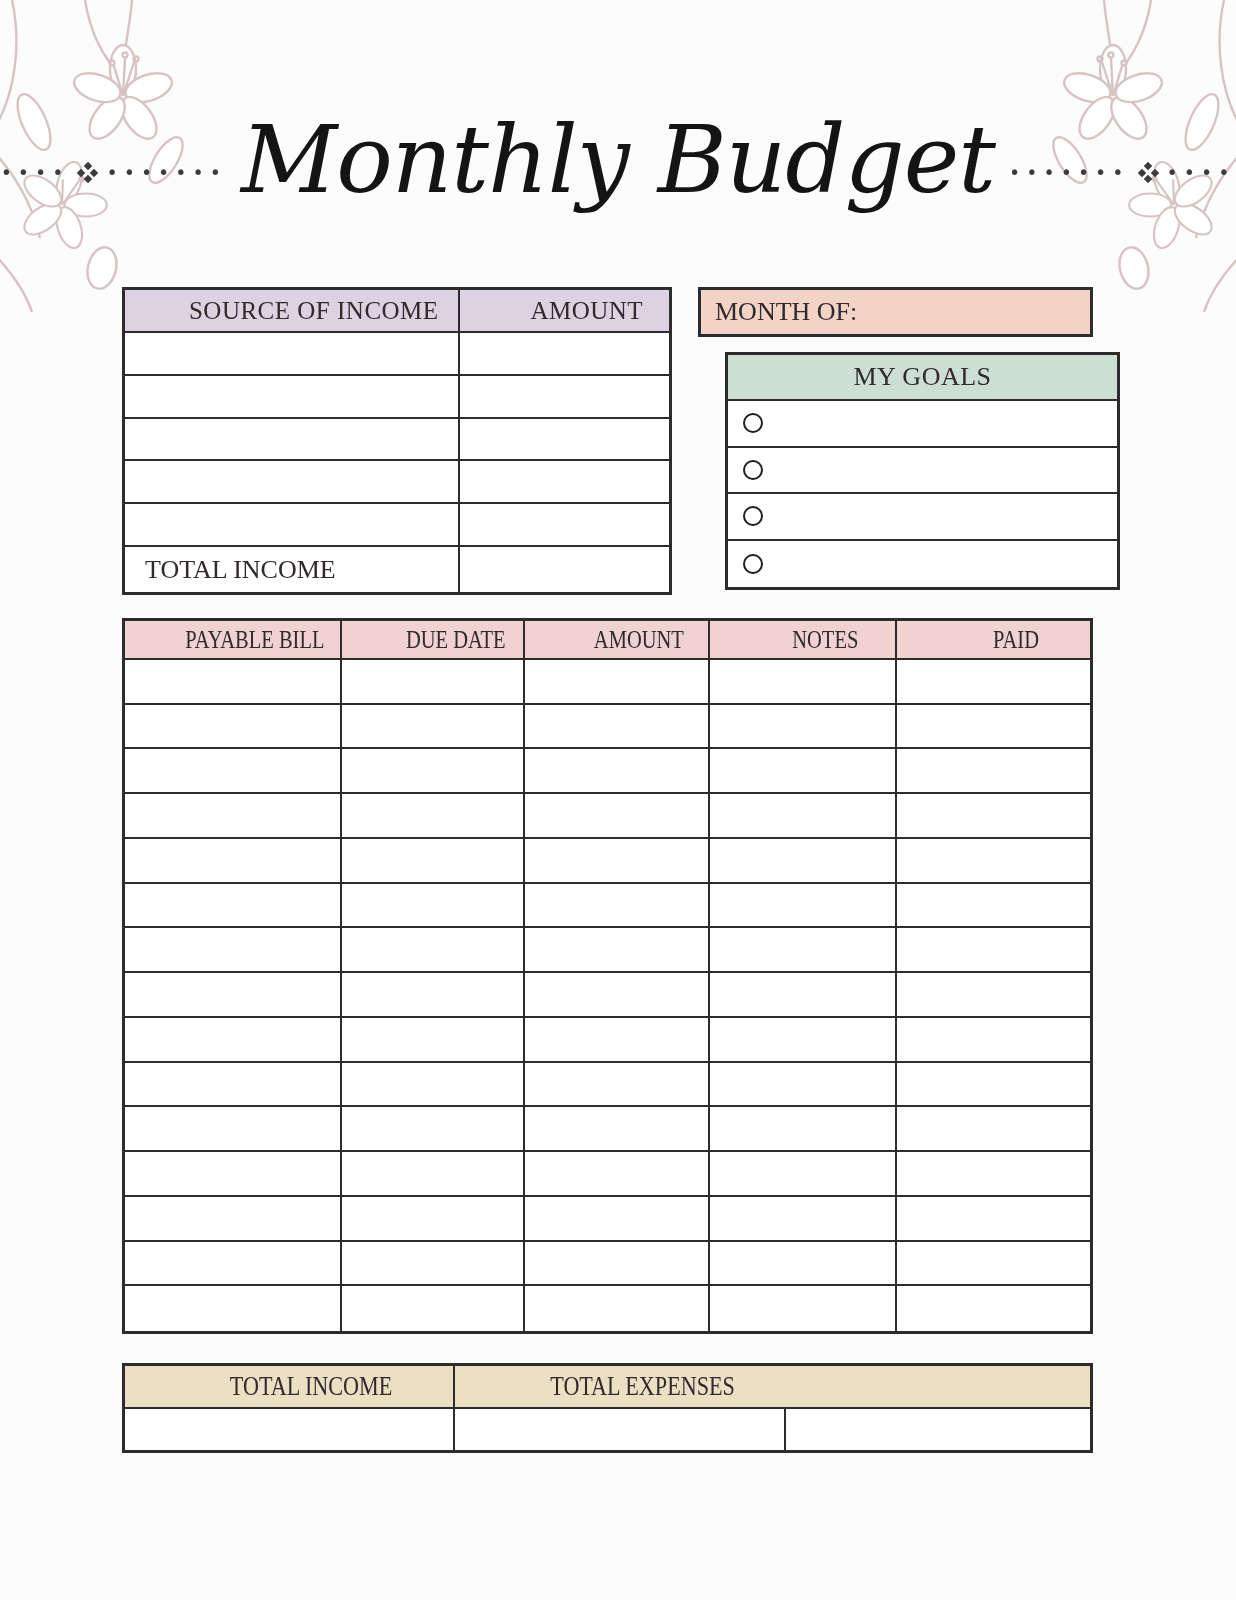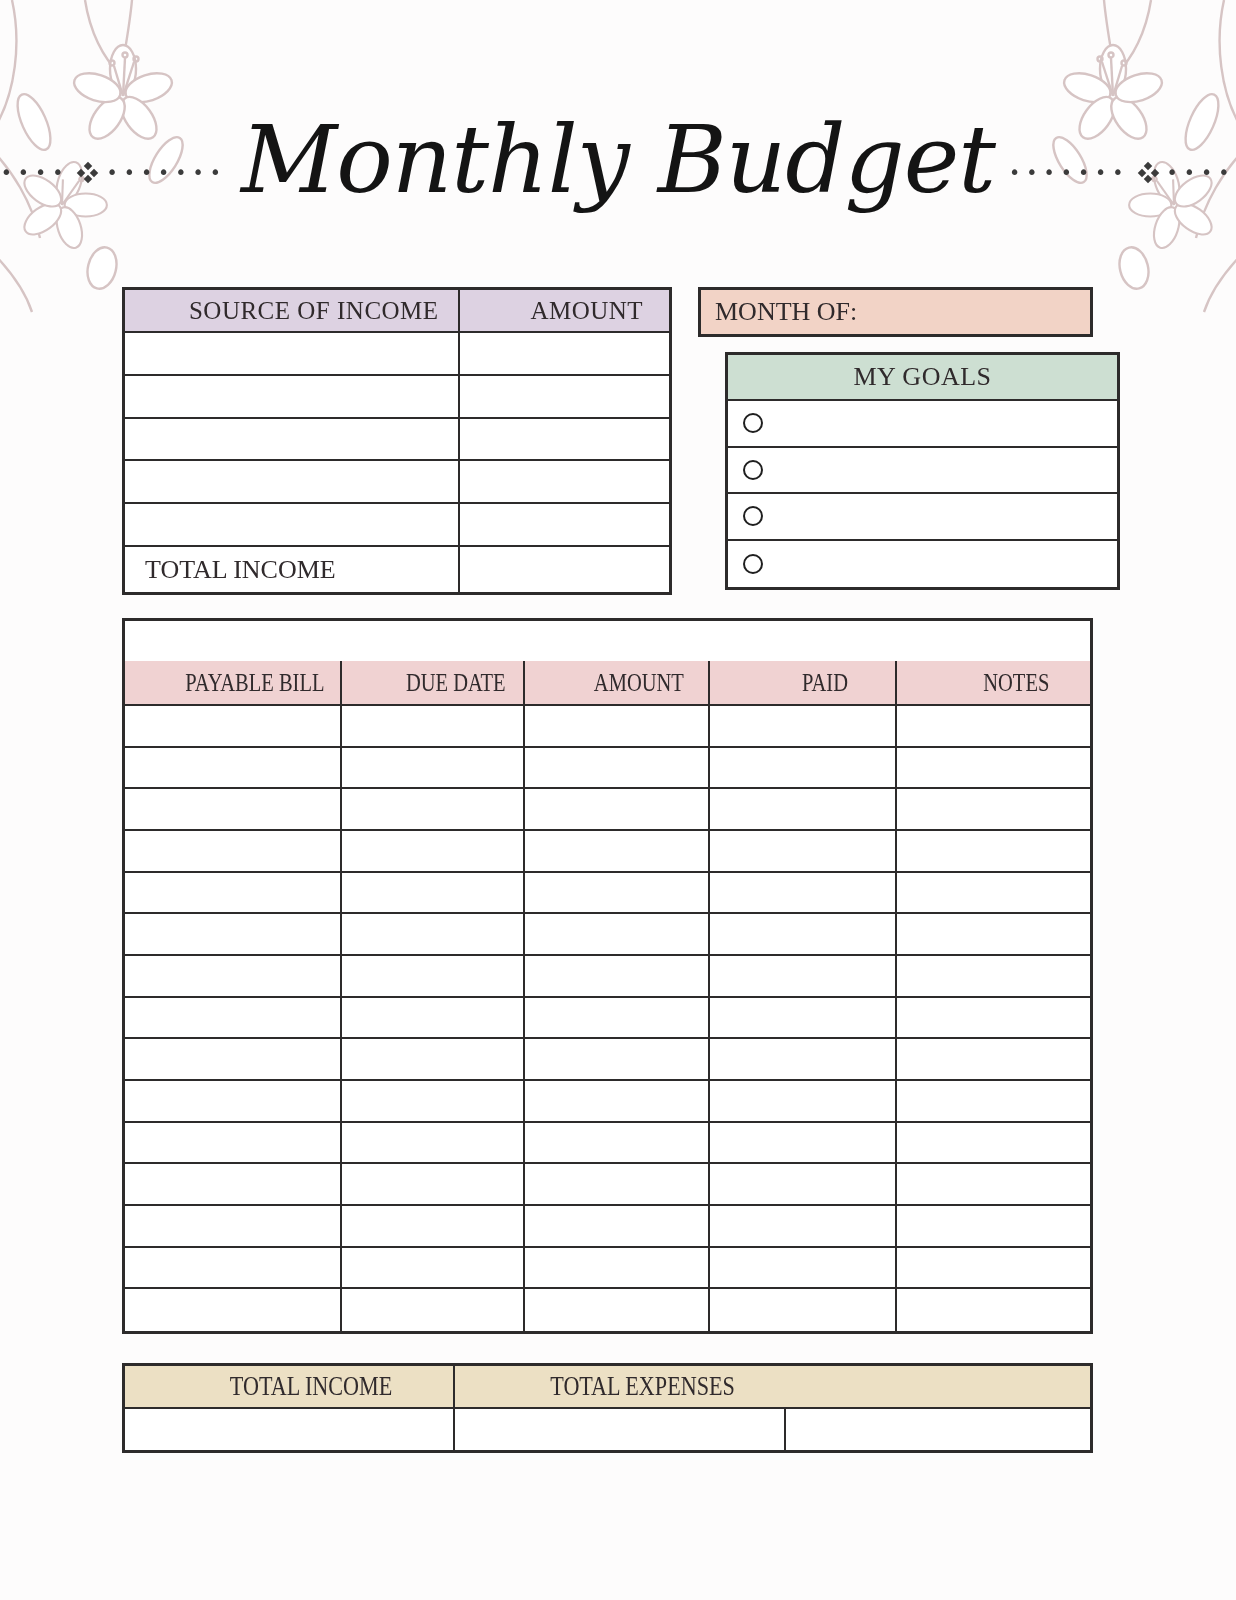--- a/index.html
+++ b/index.html
@@ -57,21 +57,21 @@
   
   .goals-table{left:698px;top:352px;width:395px;height:238px;margin-left:27px;}
   .goals-header{height:46px;background:var(--goals-bg);border-bottom:2px solid var(--border);display:flex;align-items:center;justify-content:center;font-size:26px;letter-spacing:.5px;}
   .goals-body{flex:1;display:grid;grid-auto-rows:1fr;}
   .goal-row{display:flex;align-items:center;border-bottom:2px solid var(--border);}
   .goal-row:last-child{border-bottom:none;}
   .goal-circle{width:20px;height:20px;border:2.5px solid #1f1f1f;border-radius:50%;margin-left:15px;}
 
   
   .bills-table{left:122px;top:618px;width:971px;height:716px;}
-  .bills-header{height:45px;background:var(--bills-bg);border-bottom:2px solid var(--border);display:grid;grid-template-columns:22.5% 19% 19.1% 19.4% 20%;margin-top:40px;}
+  .bills-header{height:39px;background:var(--bills-bg);border-bottom:2px solid var(--border);display:grid;grid-template-columns:22.5% 19% 19.1% 19.4% 20%;}
   .bills-header .hdr-cell{border-right:2px solid var(--border);font-size:25px;}
   .bills-header .hdr-cell:last-child{border-right:none;}
   .bills-header .hdr-cell span{display:inline-block;transform:scaleX(.82);white-space:nowrap;}
   .bills-body{flex:1;display:grid;grid-auto-rows:1fr;}
   .bill-row{display:grid;grid-template-columns:22.5% 19% 19.1% 19.4% 20%;border-bottom:2px solid var(--border);}
   .bill-row:last-child{border-bottom:none;}
   .bill-row > div{border-right:2px solid var(--border);}
   .bill-row > div:last-child{border-right:none;}
 
   
@@ -273,24 +273,24 @@
       <div class="hdr-cell">
           <span>PAYABLE BILL</span>
         </div>
       <div class="hdr-cell">
           <span>DUE DATE</span>
         </div>
       <div class="hdr-cell">
           <span>AMOUNT</span>
         </div>
       <div class="hdr-cell">
+          <span>NOTES</span>
+        </div>
+      <div class="hdr-cell">
           <span>PAID</span>
-        </div>
-      <div class="hdr-cell">
-          <span>NOTES</span>
         </div>
     </div>
     <div class="bills-body">
       <div class="bill-row">
         <div></div>
         <div></div>
         <div></div>
         <div></div>
         <div></div>
       </div>

